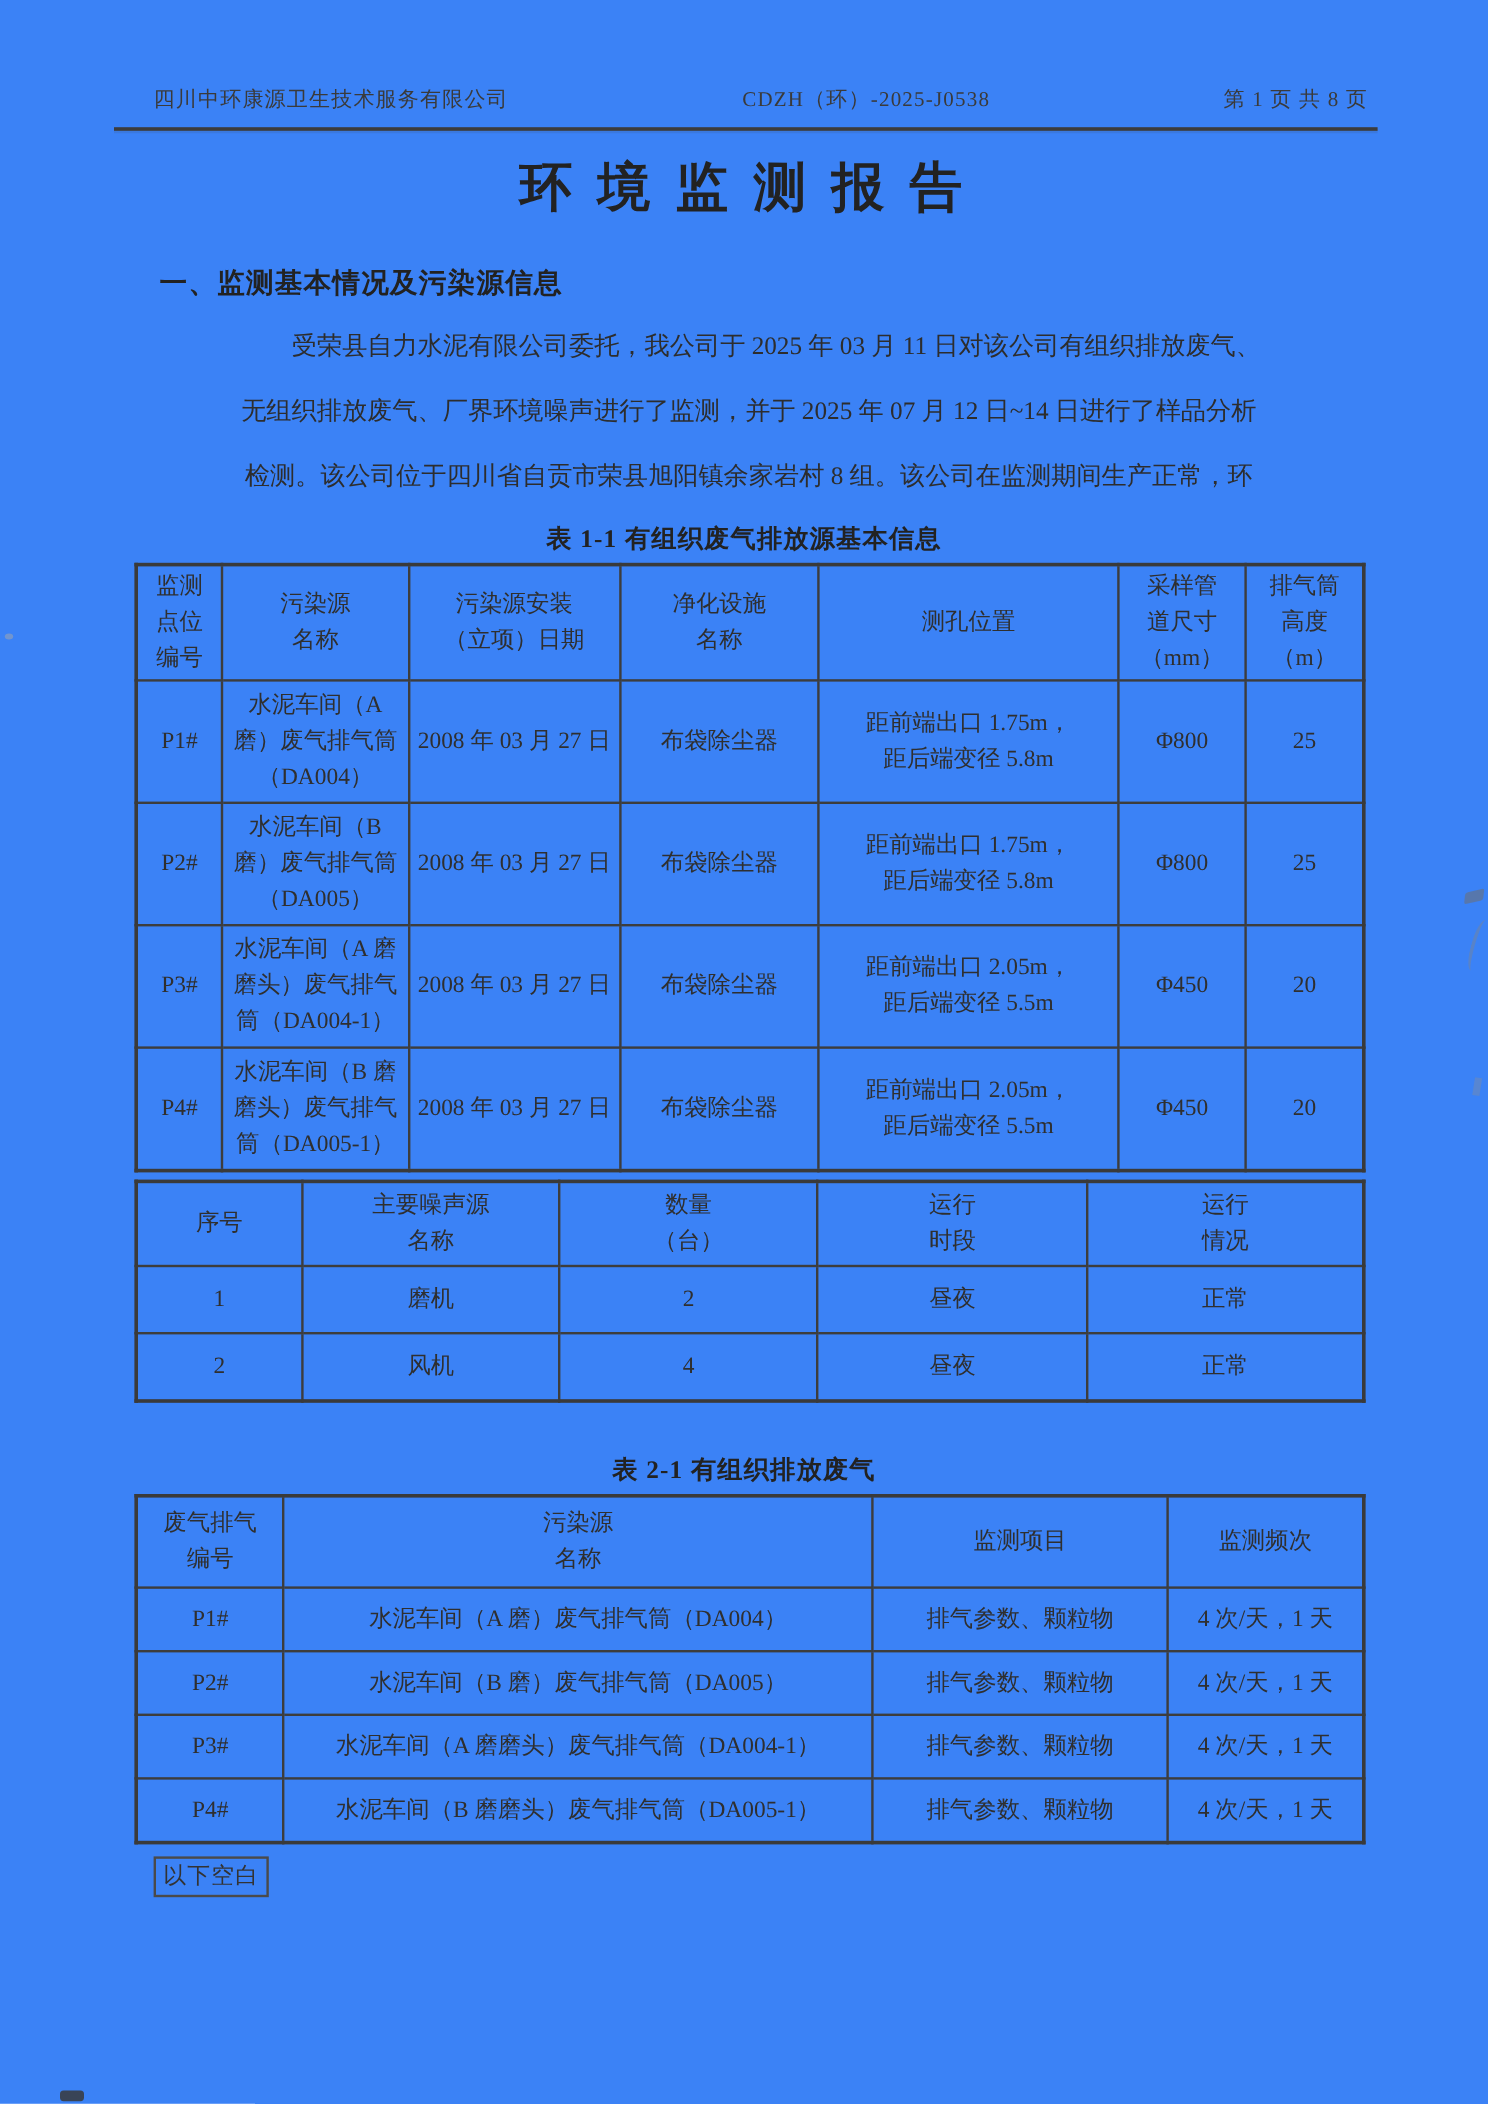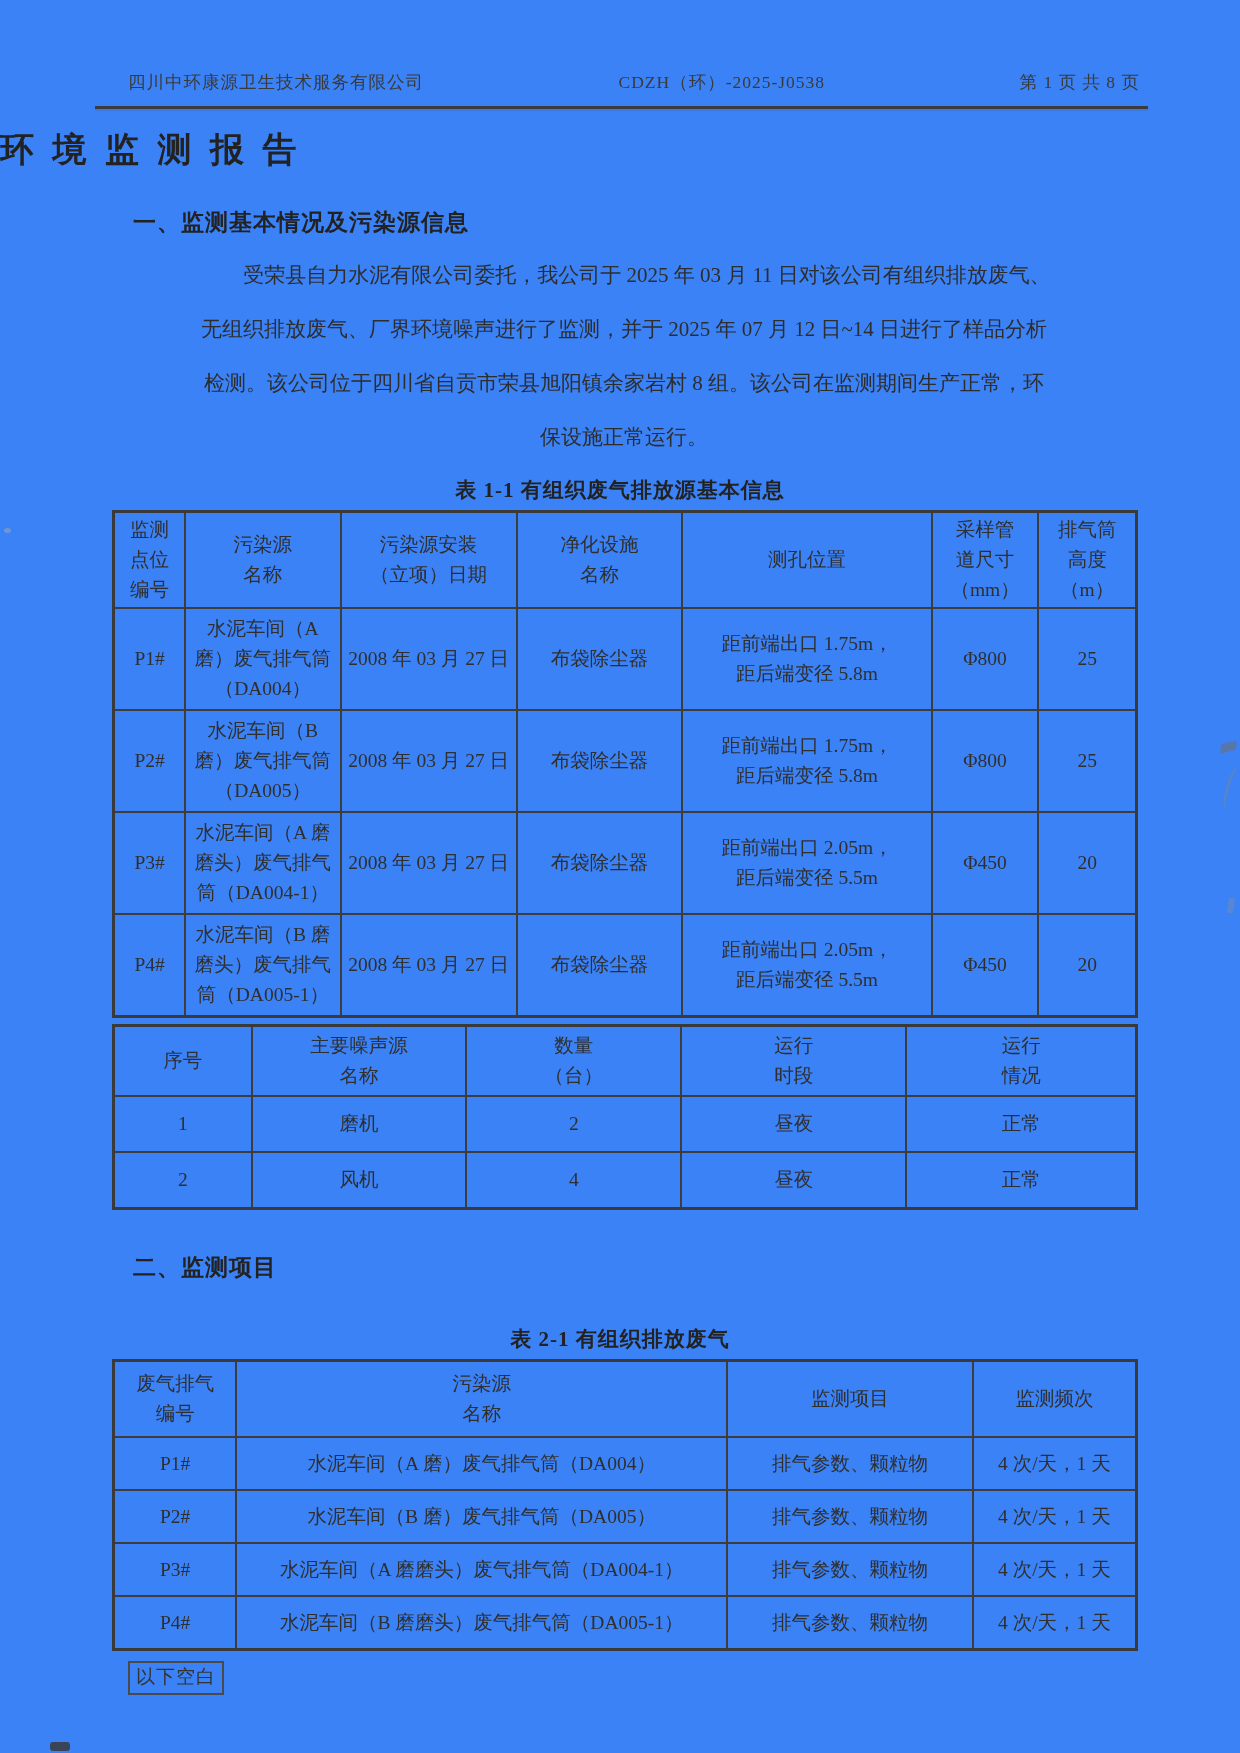--- a/index.html
+++ b/index.html
@@ -17,22 +17,22 @@
   .doc-header{
     display:flex;justify-content:space-between;align-items:baseline;
     margin:70px 100px 0 128px;
     font-size:17.5px;letter-spacing:1px;color:#3a3a3a;
   }
   .header-rule{
     margin:12px 92px 0 95px;height:3px;background:#3c3c3c;
     box-shadow:0 2px 0 rgba(60,60,60,.12);
   }
   .doc-title{
-    margin-top:18px;
-    font-size:34px;font-weight:bold;letter-spacing:5px;color:#222;
+    text-align:center;margin-top:18px;
+    font-size:44px;font-weight:bold;letter-spacing:5px;color:#222;
   }
   .section-heading{
     margin:34px 0 0 133px;
     font-size:23px;font-weight:bold;color:#222;letter-spacing:1px;
   }
   .para{
     margin:10px 0 0 104px;width:1040px;
     font-size:21px;line-height:54px;color:#2d2d2d;text-align:center;
   }
   .para .line{white-space:nowrap;}
@@ -88,21 +88,20 @@
   <div class="header-rule"></div>
 
   <div class="doc-title">环 境 监 测 报 告</div>
 
   <div class="section-heading">一、监测基本情况及污染源信息</div>
 
   <div class="para">
     <div class="line first">受荣县自力水泥有限公司委托，我公司于 2025 年 03 月 11 日对该公司有组织排放废气、</div>
     <div class="line">无组织排放废气、厂界环境噪声进行了监测，并于 2025 年 07 月 12 日~14 日进行了样品分析</div>
     <div class="line">检测。该公司位于四川省自贡市荣县旭阳镇余家岩村 8 组。该公司在监测期间生产正常，环</div>
-    <div class="line">保设施正常运行。</div>
   </div>
 
   <div class="tbl-caption">表 1-1  有组织废气排放源基本信息</div>
   <div class="tbl-wrap">
     <table class="t11">
       <colgroup>
         <col style="width:7%">
           <col style="width:15.2%">
           <col style="width:17.2%">
           <col style="width:16.2%">
@@ -213,21 +212,20 @@
         <td>2</td>
         <td>风机</td>
         <td>4</td>
         <td>昼夜</td>
         <td>正常</td>
       </tr>
     </tbody>
       </table>
   </div>
 
-  <div class="section-heading sec2">二、监测项目</div>
 
   <div class="tbl-caption cap21">表 2-1  有组织排放废气</div>
   <div class="tbl-wrap">
     <table class="t21">
       <colgroup>
         <col style="width:12%">
           <col style="width:48%">
           <col style="width:24%">
           <col style="width:16%">
       </colgroup>

